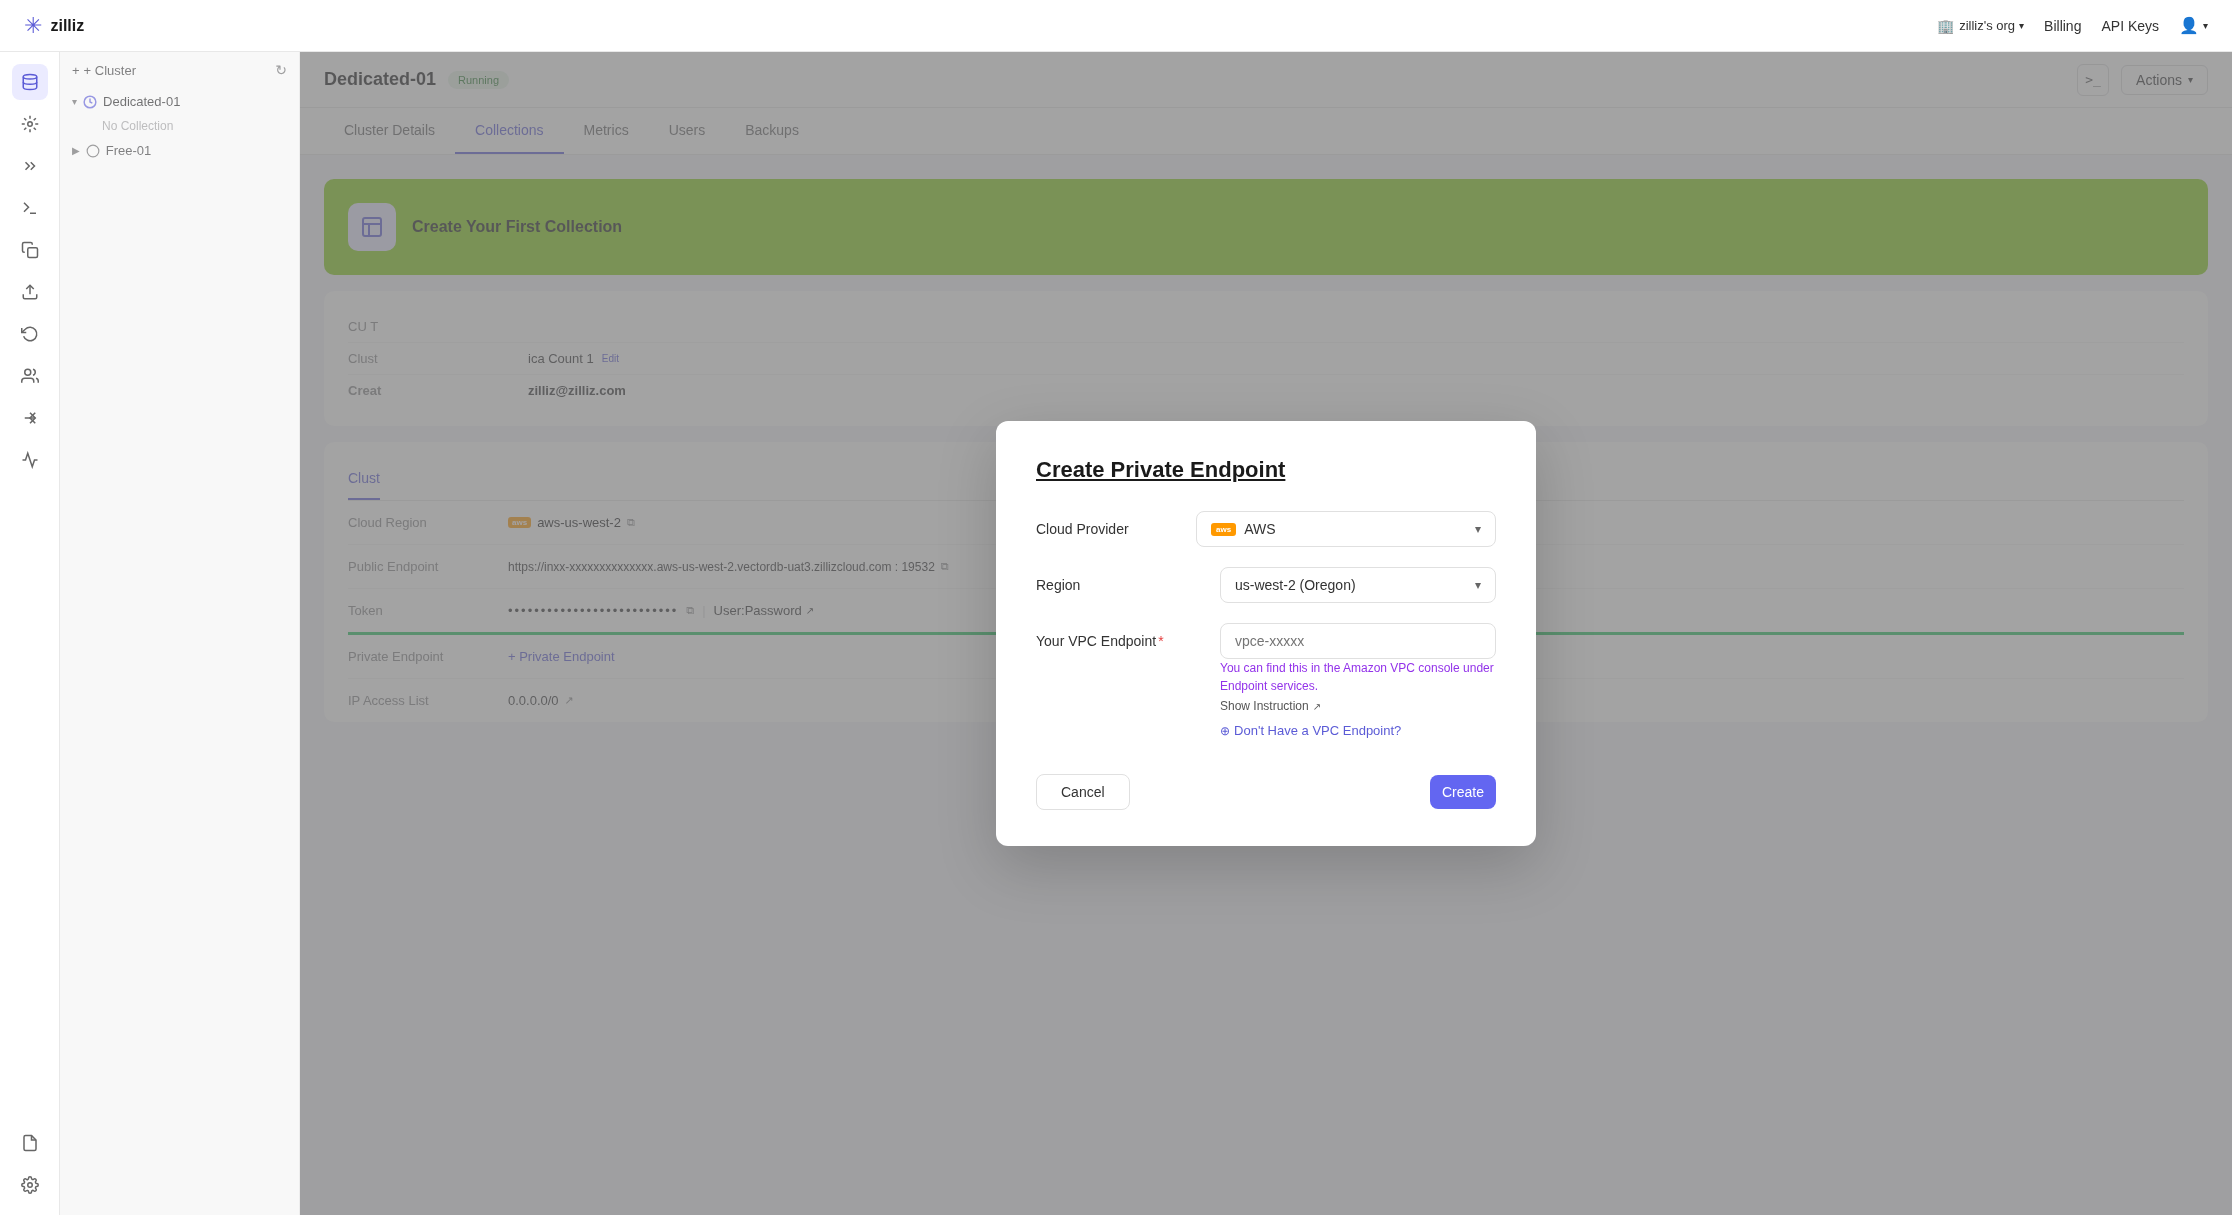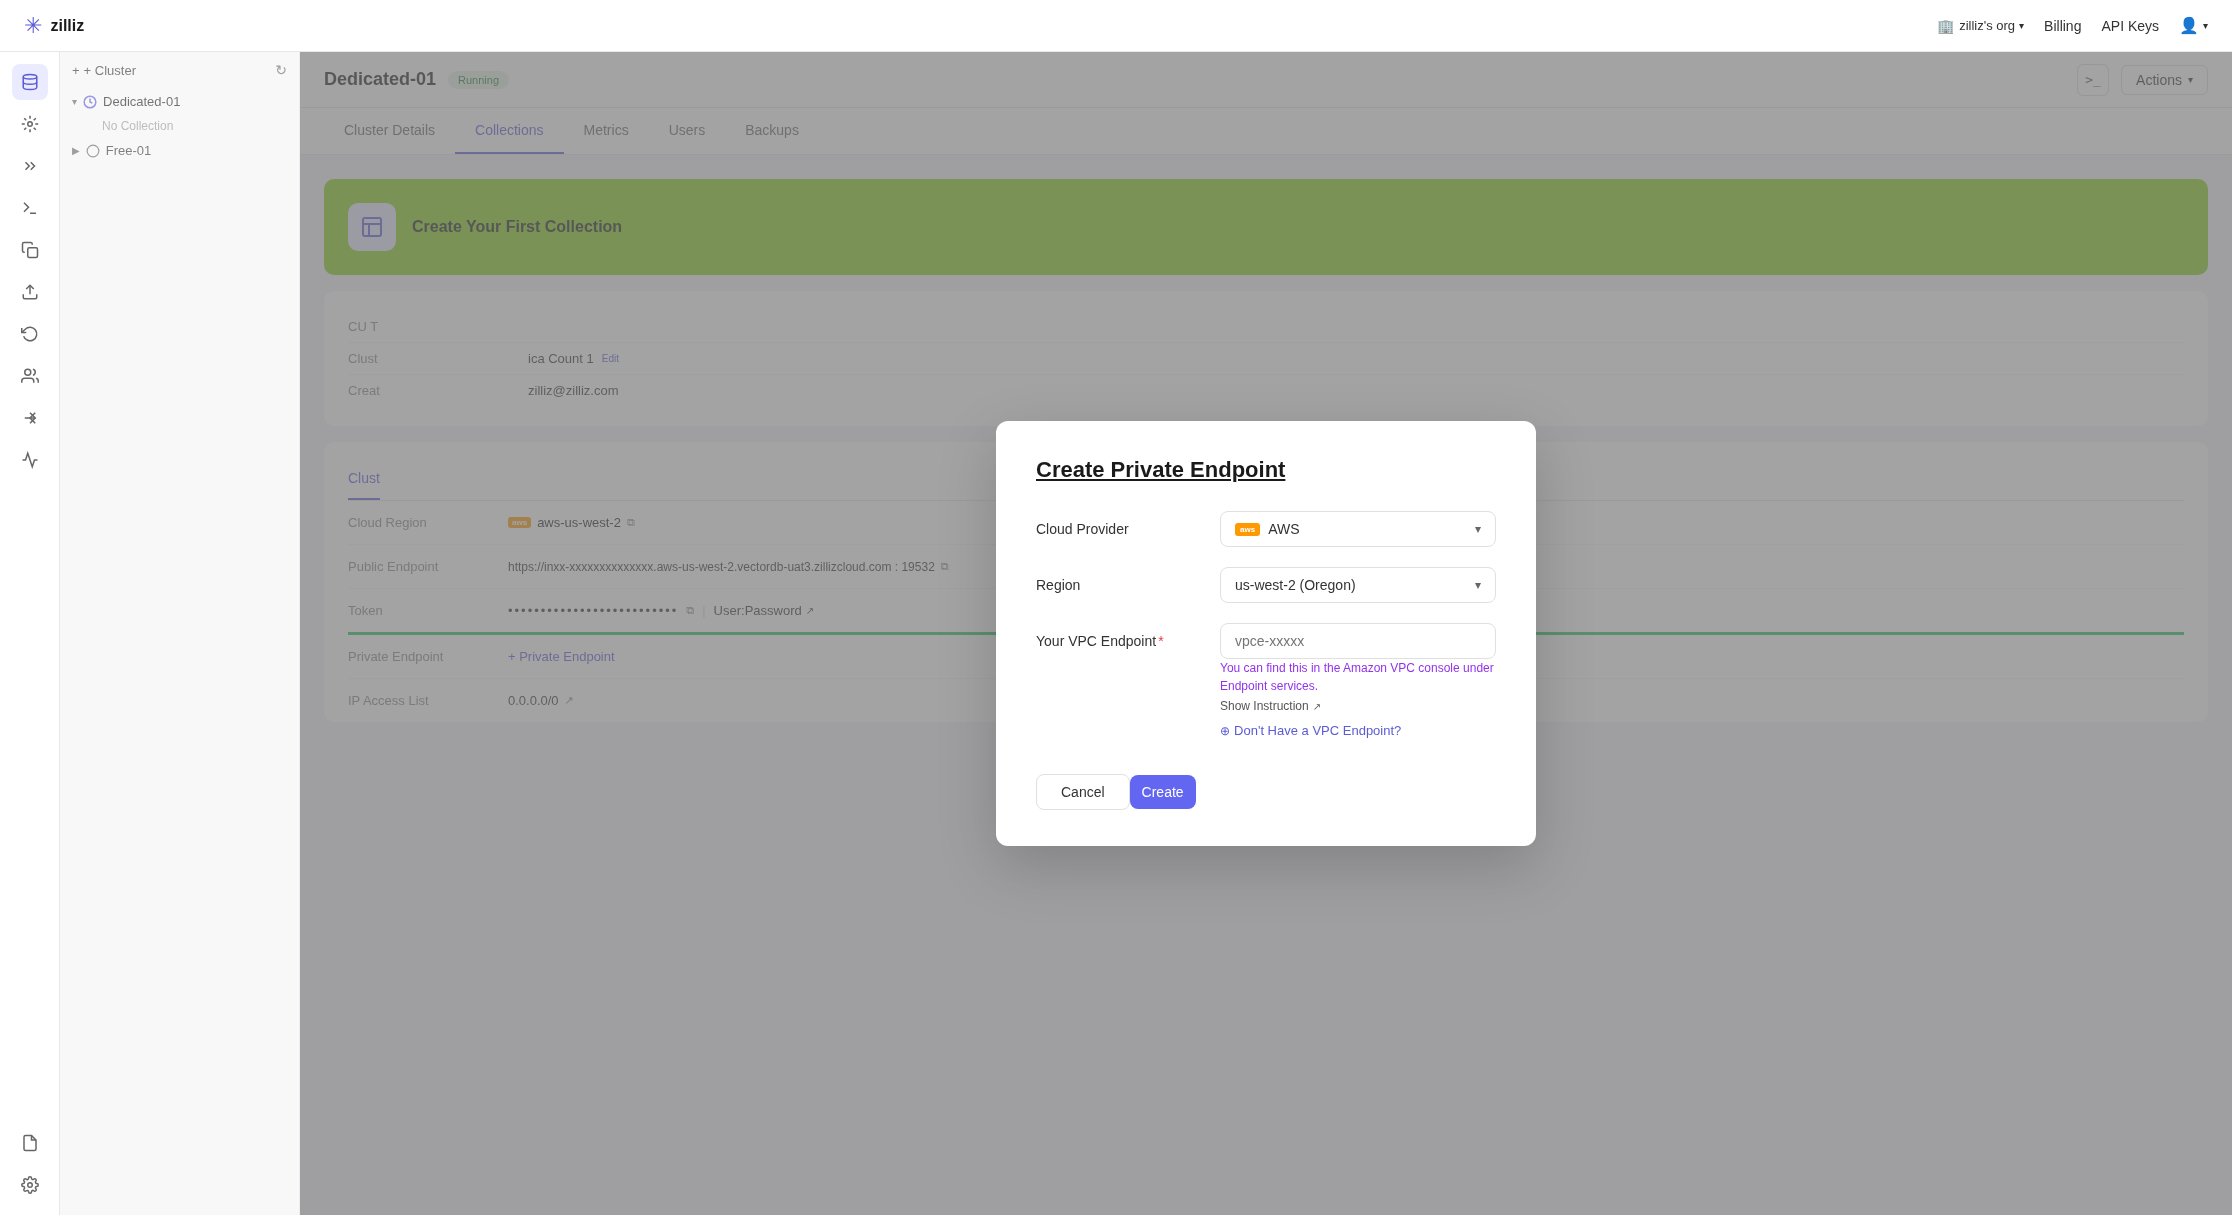--- a/index.html
+++ b/index.html
@@ -192,21 +192,21 @@
 
         <div style="background:#fff; border-radius:10px; padding:20px 24px; margin-bottom:16px;">
           <div style="display:flex; align-items:center; padding:8px 0; border-bottom:1px solid #f5f5f5; font-size:13px;">
             <span style="color:#888; width:180px;">CU T</span>
           </div>
           <div style="display:flex; align-items:center; padding:8px 0; border-bottom:1px solid #f5f5f5; font-size:13px;">
             <span style="color:#888; width:180px;">Clust</span>
             <span style="color:#333; margin-right:8px;">ica Count 1</span>
             <span style="color:#5b5bd6; cursor:pointer; font-size:10px;">Edit</span>
           </div>
-          <div style="display:flex; align-items:center; padding:8px 0; font-size:13px;">
+          <div style="display:flex; align-items:center; padding:8px 0; font-size:13px;font-weight:bold;">
             <span style="color:#888; width:180px;">Creat</span>
             <span style="color:#333;">zilliz@zilliz.com</span>
           </div>
         </div>
 
         <div style="background:#fff; border-radius:10px; padding:0 24px;">
           <div style="padding:16px 0 0; display:flex; align-items:center; gap:16px; border-bottom:1px solid #e8e8e8;">
             <span style="padding:12px 0; font-size:14px; color:#5b5bd6; border-bottom:2px solid #5b5bd6; cursor:pointer;">Clust</span>
           </div>
 
@@ -254,21 +254,21 @@
           </div>
         </div>
       </div>
     </div>
 
     <div style="position:absolute; top:0; left:0; right:0; bottom:0; background:rgba(0,0,0,0.35); z-index:100; display:flex; align-items:center; justify-content:center;">
 
       <div style="background:#fff; border-radius:12px; padding:36px 40px; width:540px; max-width:90%; box-shadow:0 20px 60px rgba(0,0,0,0.18); position:relative;">
         <h2 style="font-size:22px; font-weight:600; margin-bottom:28px; color:#1a1a1a;text-decoration:underline;">Create Private Endpoint</h2>
 
-        <div style="display:flex; align-items:center; margin-bottom:20px; gap:24px;">
+        <div style="display:flex; align-items:center; margin-bottom:20px; ">
           <label style="width:160px; font-size:14px; color:#333; flex-shrink:0;">Cloud Provider</label>
           <div style="flex:1; padding:9px 14px; border:1px solid #e0e0e0; border-radius:8px; font-size:14px; color:#333; background:#fff; cursor:pointer; display:flex; align-items:center; justify-content:space-between;">
             <div style="display:flex; align-items:center; gap:8px;">
               <div style="background:#ff9900; border-radius:3px; padding:2px 5px; font-size:8px; font-weight:800; color:#fff;">aws</div>
               <span>AWS</span>
             </div>
             <span style="color:#666; font-size:12px;">▾</span>
           </div>
         </div>
 
@@ -293,21 +293,21 @@
               <span>Show Instruction</span>
               <span style="font-size:10px;">↗</span>
             </div>
             <div style="font-size:13px; color:#5b5bd6; margin-top:10px; cursor:pointer; display:flex; align-items:center; gap:4px;">
               <span style="font-size:12px;">⊕</span>
               <span>Don't Have a VPC Endpoint?</span>
             </div>
           </div>
         </div>
 
-        <div style="display:flex; align-items:center; justify-content:flex-start; gap:0; margin-top:36px;">
+        <div style="display:flex; align-items:center; justify-content:space-between; gap:0; margin-top:36px;">
           <button style="padding:9px 24px; border:1px solid #e0e0e0; border-radius:8px; background:#fff; color:#333; font-size:14px; cursor:pointer;">Cancel</button>
           <button style="padding:9px 12px; border-radius:8px; background:#6366f1; color:#fff; font-size:14px; cursor:pointer; border:none; font-weight:500;">Create</button>
         </div>
       </div>
     </div>
 
   </div>
 </div>
 
 </body></html>

